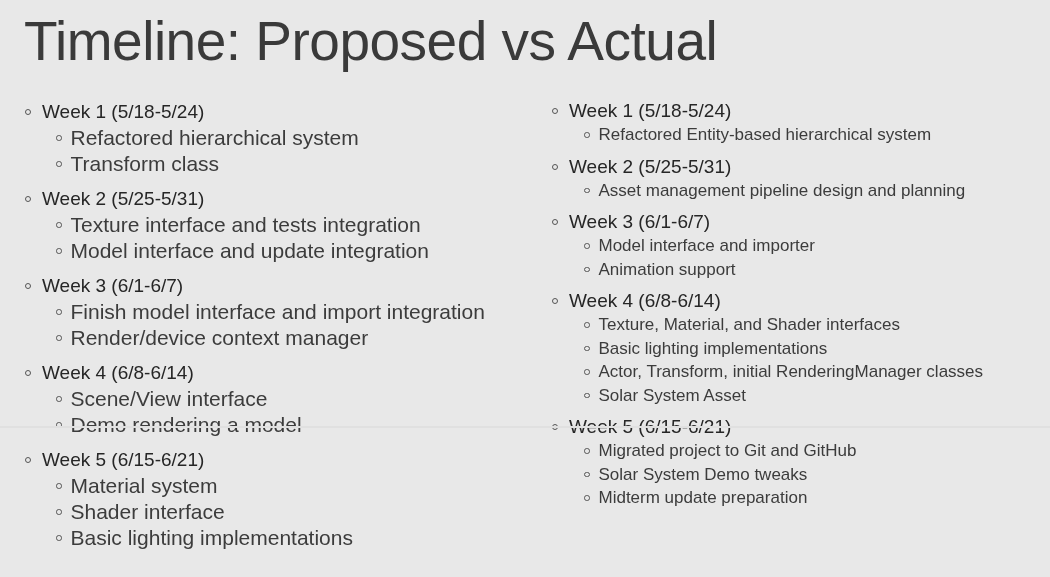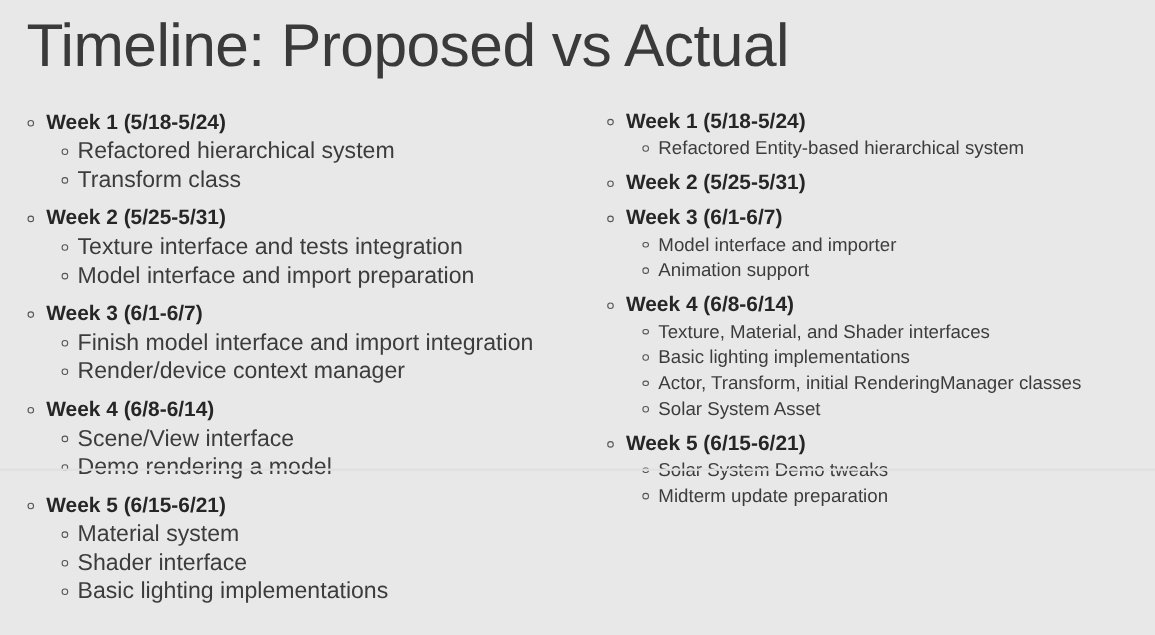--- a/index.html
+++ b/index.html
@@ -56,21 +56,21 @@
 
   .week-group { margin: 0; padding: 0; }
 
   
   .week-row {
     display: flex;
     align-items: flex-start;
     color: #262626;
   }
   .week-label {
-    font-weight: bold;
+    font-weight: normal;
     white-space: nowrap;
   }
 
   
   .sub-row {
     display: flex;
     align-items: flex-start;
     color: #3c3c3c;
   }
   .sub-label {
@@ -149,21 +149,21 @@
           <div class="week-row">
             <span class="bullet"></span>
             <span class="week-label">Week 2 (5/25-5/31)</span>
           </div>
           <div class="sub-row">
             <span class="bullet"></span>
             <span class="sub-label">Texture interface and tests integration</span>
           </div>
           <div class="sub-row">
             <span class="bullet"></span>
-            <span class="sub-label">Model interface and import preparation</span>
+            <span class="sub-label">Model interface and update integration</span>
           </div>
         </div>
         <div class="week-group">
           <div class="week-row">
             <span class="bullet"></span>
             <span class="week-label">Week 3 (6/1-6/7)</span>
           </div>
           <div class="sub-row">
             <span class="bullet"></span>
             <span class="sub-label">Finish model interface and import integration</span>
@@ -215,20 +215,24 @@
           <div class="sub-row">
             <span class="bullet"></span>
             <span class="sub-label">Refactored Entity-based hierarchical system</span>
           </div>
         </div>
         <div class="week-group">
           <div class="week-row">
             <span class="bullet"></span>
             <span class="week-label">Week 2 (5/25-5/31)</span>
           </div>
+          <div class="sub-row">
+            <span class="bullet"></span>
+            <span class="sub-label">Asset management pipeline design and planning</span>
+          </div>
         </div>
         <div class="week-group">
           <div class="week-row">
             <span class="bullet"></span>
             <span class="week-label">Week 3 (6/1-6/7)</span>
           </div>
           <div class="sub-row">
             <span class="bullet"></span>
             <span class="sub-label">Model interface and importer</span>
           </div>
@@ -256,20 +260,24 @@
           </div>
           <div class="sub-row">
             <span class="bullet"></span>
             <span class="sub-label">Solar System Asset</span>
           </div>
         </div>
         <div class="week-group">
           <div class="week-row">
             <span class="bullet"></span>
             <span class="week-label">Week 5 (6/15-6/21)</span>
+          </div>
+          <div class="sub-row">
+            <span class="bullet"></span>
+            <span class="sub-label">Migrated project to Git and GitHub</span>
           </div>
           <div class="sub-row">
             <span class="bullet"></span>
             <span class="sub-label">Solar System Demo tweaks</span>
           </div>
           <div class="sub-row">
             <span class="bullet"></span>
             <span class="sub-label">Midterm update preparation</span>
           </div>
         </div>

